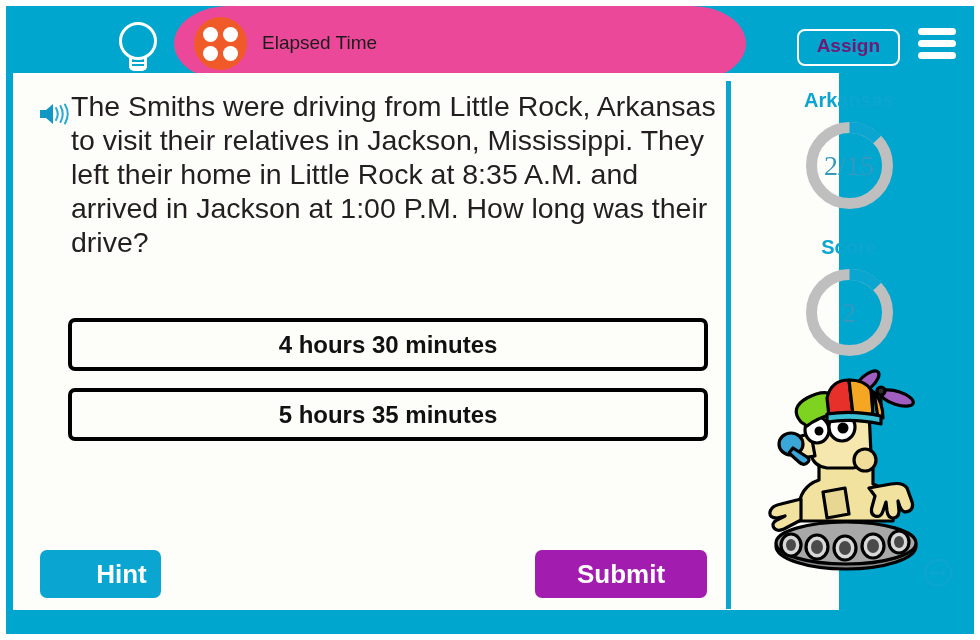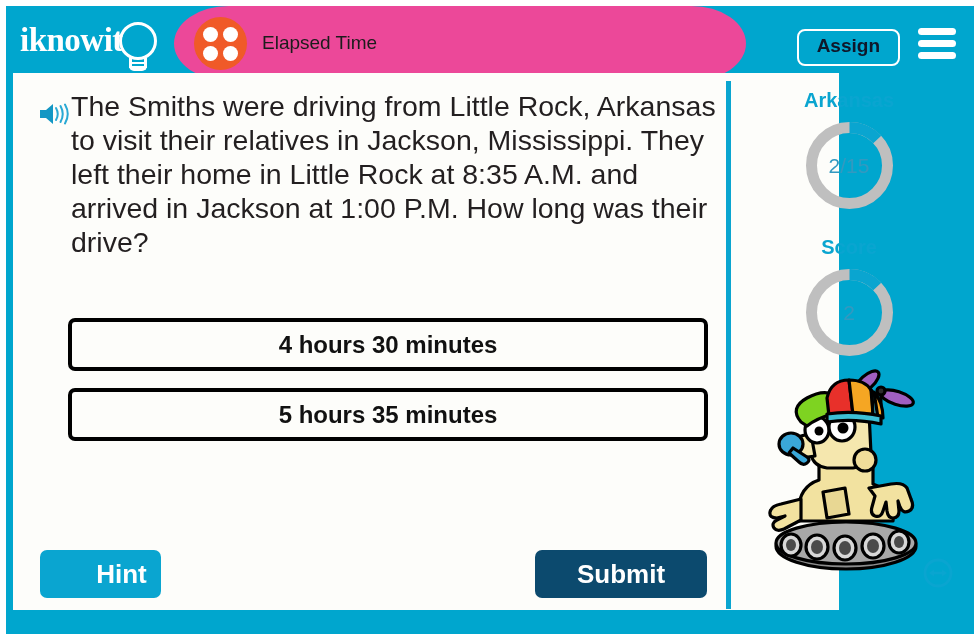--- a/index.html
+++ b/index.html
@@ -119,21 +119,21 @@
     font-family: "Liberation Sans", sans-serif;
   }
 
   .assign-btn {
     position: absolute;
     right: 74px;
     top: 23px;
     padding: 5px 18px 7px 18px;
     border: 2px solid #ffffff;
     border-radius: 8px;
-    color: #0f172a;
+    color: #701a75;
     font-size: 19px;
     font-weight: bold;
     background: transparent;
     cursor: pointer;
     font-family: "Liberation Sans", sans-serif;
     line-height: 1.1;
   }
   .menu-btn {
     position: absolute;
     right: 18px;
@@ -234,21 +234,21 @@
     cursor: pointer;
     font-family: "Liberation Sans", sans-serif;
     padding-left: 48px;
   }
   .submit-btn {
     position: absolute;
     left: 522px;
     top: 477px;
     width: 172px;
     height: 48px;
-    background: #0c4a6e;
+    background: #a21caf;
     border: none;
     border-radius: 7px;
     color: #ffffff;
     font-size: 26px;
     font-weight: bold;
     cursor: pointer;
     font-family: "Liberation Sans", sans-serif;
   }
 
   
@@ -281,23 +281,23 @@
   }
   .ring-value {
     position: absolute;
     left: 0;
     top: 0;
     width: 97px;
     height: 97px;
     display: flex;
     align-items: center;
     justify-content: center;
-    font-size: 21px;
+    font-size: 28px;
     color: #3399c0;
-    font-family: Liberation Sans, sans-serif;
+    font-family: Liberation Serif, serif;
   }
 
   .mascot {
     position: absolute;
     left: 10px;
     top: 295px;
     width: 216px;
     height: 215px;
   }
   .resize-icon {
@@ -310,21 +310,20 @@
   }
 </style>
 </head>
 <body>
 
 <div class="app">
 
   <div class="header">
 
     <div class="logo">
-      <div class="logo-text">iknowit</div>
       <div class="logo-bulb"></div>
       <div class="logo-bulb-base"></div>
       <div class="logo-bulb-line" style="top:42px;"></div>
       <div class="logo-bulb-line" style="top:46px;"></div>
     </div>
 
     <div class="topic-panel">
       <div class="topic-icon">
         <span class="topic-dot d1"></span>
         <span class="topic-dot d2"></span>

